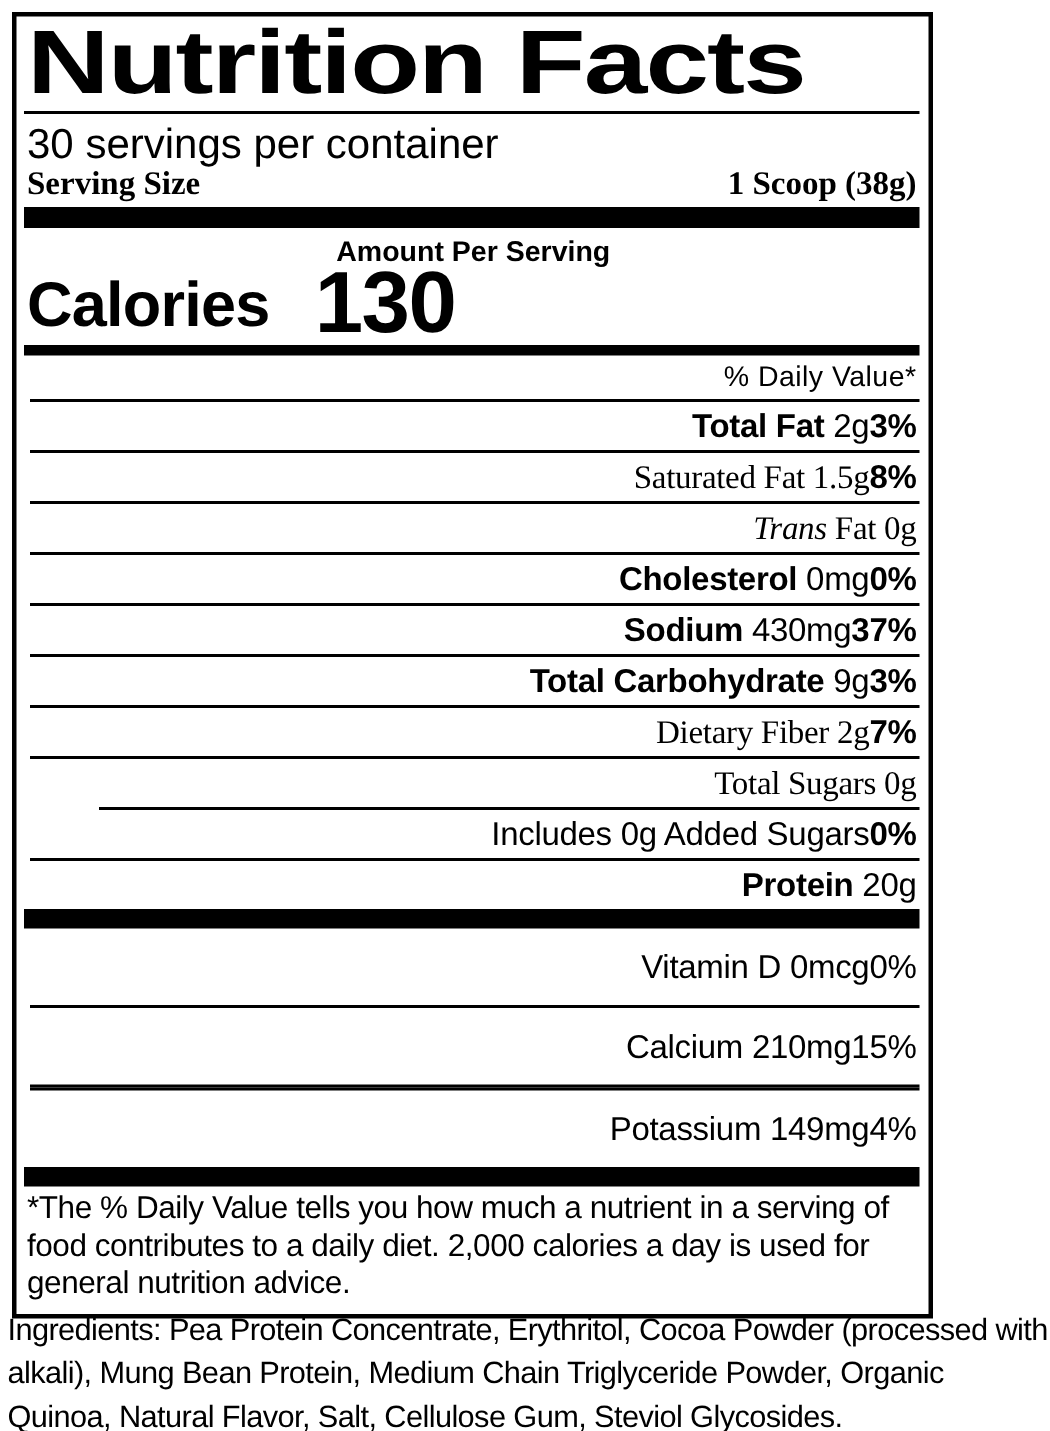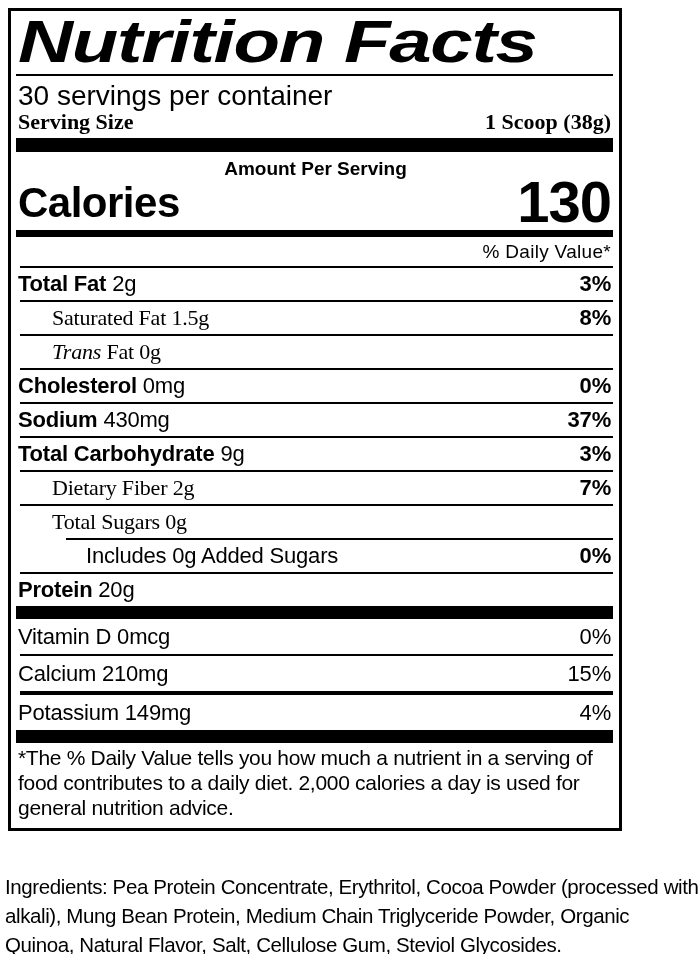--- a/index.html
+++ b/index.html
@@ -9,46 +9,46 @@
     font-family:"Liberation Sans","DejaVu Sans",sans-serif;
     -webkit-font-smoothing:antialiased;
   }
   .nf{
     position:absolute;left:8px;top:8px;width:614px;
     box-sizing:border-box;border:3px solid #000;background:#fff;
     padding:0 6px 8px 5px;
   }
   .title{
     font-weight:bold;font-size:60px;line-height:56px;
-    padding:3px 0 4px 2px;border-bottom:2px solid #000;white-space:nowrap;font-style:italic;
+    padding:3px 0 4px 2px;border-bottom:2px solid #000;white-space:nowrap;
   }
   .title .stretch{
     display:inline-block;transform:scaleX(1.27);transform-origin:0 60%;
     letter-spacing:-1px;
   }
   .servings{font-size:28px;line-height:27px;margin-top:6px;padding-left:2px;}
   .ssrow{
     display:flex;justify-content:space-between;
     font-weight:bold;font-size:22px;line-height:25px;padding:0 2px 4px 2px;font-family:Liberation Serif, serif;
   }
   .bar-xl{height:14px;background:#000;}
   .bar-md{height:7px;background:#000;margin-top:2px;}
   .bar-lg{height:13px;background:#000;}
   .aps{font-weight:bold;font-size:19px;line-height:20px;margin-top:7px;padding-left:2px;text-align:center;}
-  .calrow{display:flex;justify-content:space-between;align-items:flex-end;padding:0 2px 3px 2px;gap:46px;}
+  .calrow{display:flex;justify-content:flex-start;align-items:flex-end;padding:0 2px 3px 2px;}
   .cal-label{font-weight:bold;font-size:42px;line-height:44px;letter-spacing:-0.5px;}
   .cal-value{font-weight:bold;font-size:58px;line-height:46px;letter-spacing:-1px;margin-left:30px;}
   .dvh{text-align:right;font-weight:normal;font-size:19px;line-height:20px;padding:5px 2px 4px 0;letter-spacing:0.3px;}
   .sep{height:2px;background:#000;margin-left:4px;}
   .sep.deep{margin-left:50px;}
   .row{
-    display:flex;justify-content:space-between;align-items:center;
+    display:flex;justify-content:flex-end;align-items:center;
     font-size:22px;height:32px;padding:0 2px;letter-spacing:-0.2px;
   }
-  .row.vit{height:35px;}
+  .row.vit{height:51px;}
   .row .nm{white-space:nowrap;}
   .row.i1 .nm{padding-left:34px;font-family:Liberation Serif, serif;}
   .row.i2 .nm{padding-left:68px;}
   .row .dv{font-weight:normal;}
   .row .dvb{font-weight:bold;}
   .footnote{font-size:21px;line-height:25px;letter-spacing:-0.3px;padding:2px 2px 0 2px;}
   .ingredients{
     position:absolute;left:5px;top:872px;width:694px;
     font-size:20.5px;line-height:29px;letter-spacing:-0.4px;
   }

